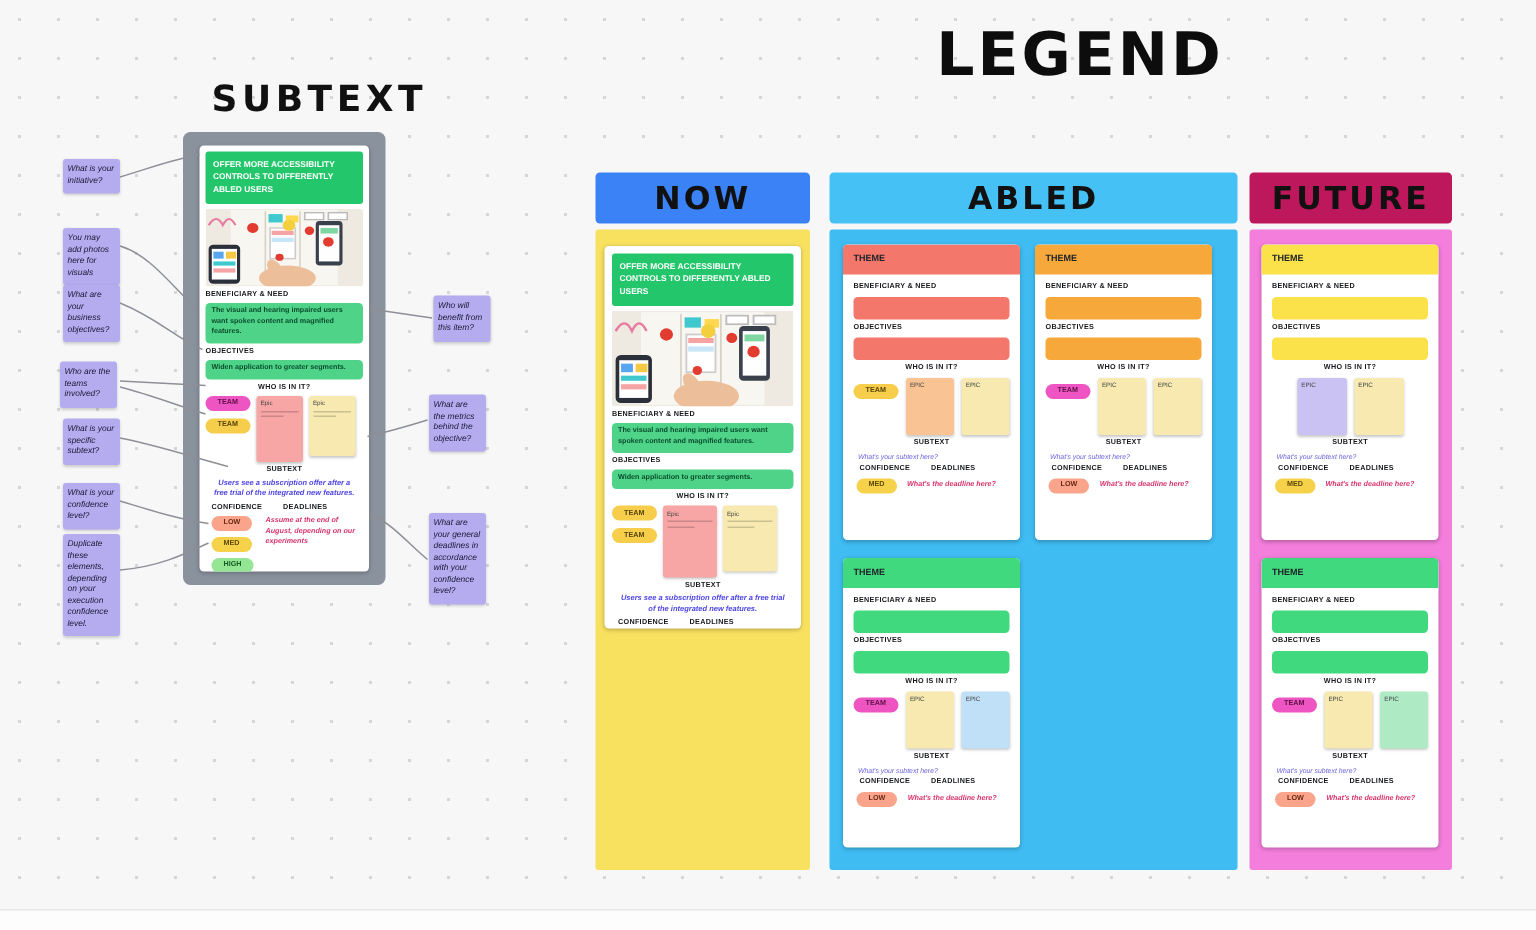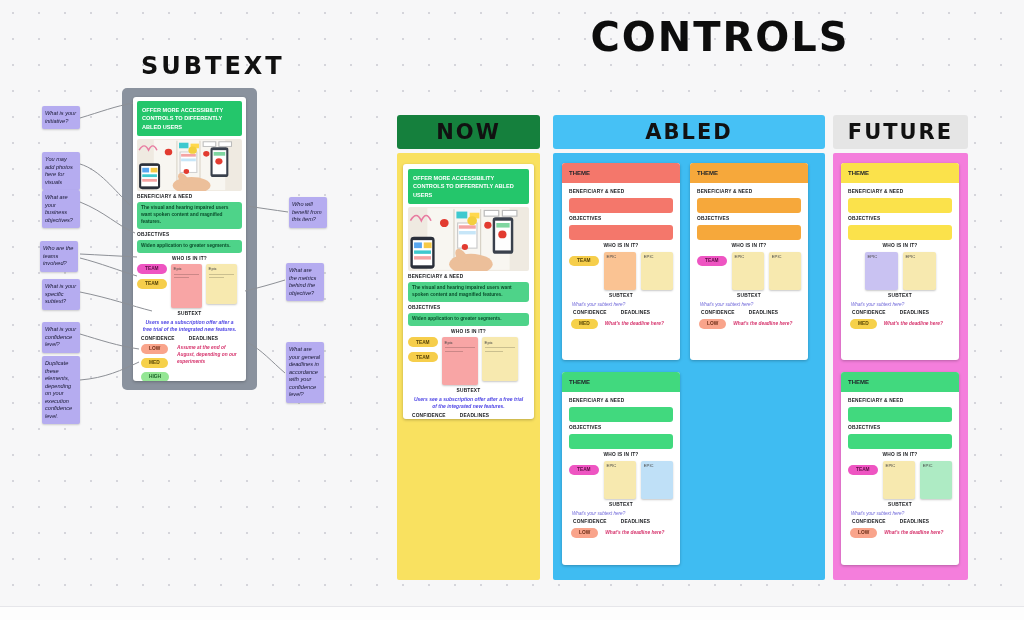--- a/index.html
+++ b/index.html
@@ -55,25 +55,25 @@
   .xcard.lg{width:113px;height:284px;padding:4px;}
   .xcard.lg .photo{height:52px;}
   
   .xcard.now{position:absolute;left:6px;top:11px;width:131px;height:255px;padding:5px;}
   .xcard.now .photo{height:64px;}
 
   
   .col-head{top:115px;height:34px;border-radius:3px;display:flex;align-items:center;justify-content:center;
     font-family:"DejaVu Sans","Liberation Sans",sans-serif;font-weight:800;font-size:21px;letter-spacing:2px;color:#111;}
   .col-body{top:153px;height:427px;border-radius:2px;}
-  .h-now{left:397px;width:143px;background:#15803d;}
+  .h-now{left:397px;width:143px;background:#3b82f6;}
   .b-now{left:397px;width:143px;background:#f9e160;}
   .h-next{left:553px;width:272px;background:#46c1f5;}
   .b-next{left:553px;width:272px;background:#3fbcf2;}
-  .h-future{left:833px;width:135px;background:#e5e5e5;}
+  .h-future{left:833px;width:135px;background:#be185d;}
   .b-future{left:833px;width:135px;background:#f47edc;}
 
   
   .tcard{position:absolute;width:118px;background:#fff;border-radius:3px;box-shadow:0 1px 3px rgba(0,0,0,.25);
     display:flex;flex-direction:column;box-sizing:border-box;overflow:hidden;}
   .tcard-head{flex:0 0 20px;display:flex;align-items:center;padding:0 7px;font-size:6px;font-weight:bold;color:#20242a;}
   .tcard-body{padding:6px 7px 5px;display:flex;flex-direction:column;gap:3.5px;flex:1;}
   .tbox{height:15px;border-radius:3px;}
   .th-salmon{background:#f4776b;} .th-orange{background:#f6a83b;} .th-green{background:#41d97e;} .th-yellow{background:#fbe24b;}
   .t-sticky{width:33px;height:38px;}
@@ -181,21 +181,21 @@
     <path d="M80,292 C110,298 132,306 152,311"></path>
     <path d="M80,334 C100,340 118,346 139,349"></path>
     <path d="M80,380 C105,378 122,370 139,362"></path>
     <path d="M247,206 C260,208 274,210 288,212"></path>
     <path d="M245,291 C258,288 272,284 285,280"></path>
     <path d="M247,342 C262,350 272,362 285,373"></path>
   </g>
 </svg>
 
 <div class="abs roadmap-title">
-  <div>CONTROLS</div>
+  <div>LEGEND</div>
 </div>
 
 <div class="abs col-head h-now">NOW</div>
 <div class="abs col-head h-next">ABLED</div>
 <div class="abs col-head h-future">FUTURE</div>
 
 <div class="abs col-body b-now">
   <div class="xcard now">
     <div class="xtitle">OFFER MORE ACCESSIBILITY CONTROLS TO DIFFERENTLY ABLED USERS</div>
     <div class="photo">

